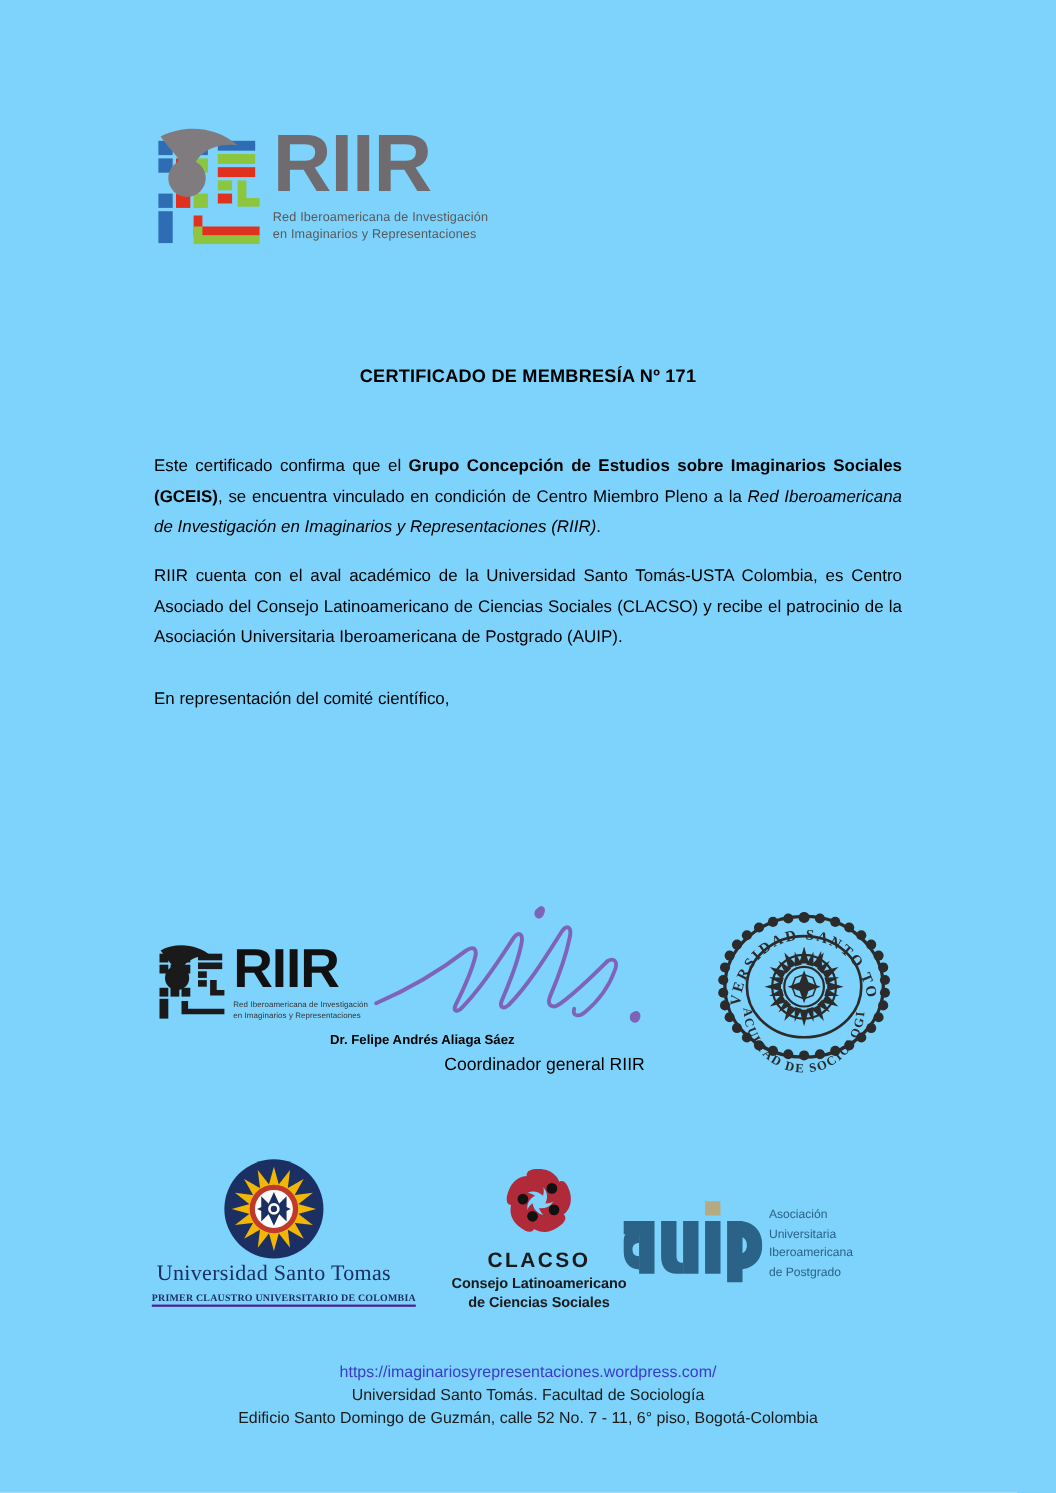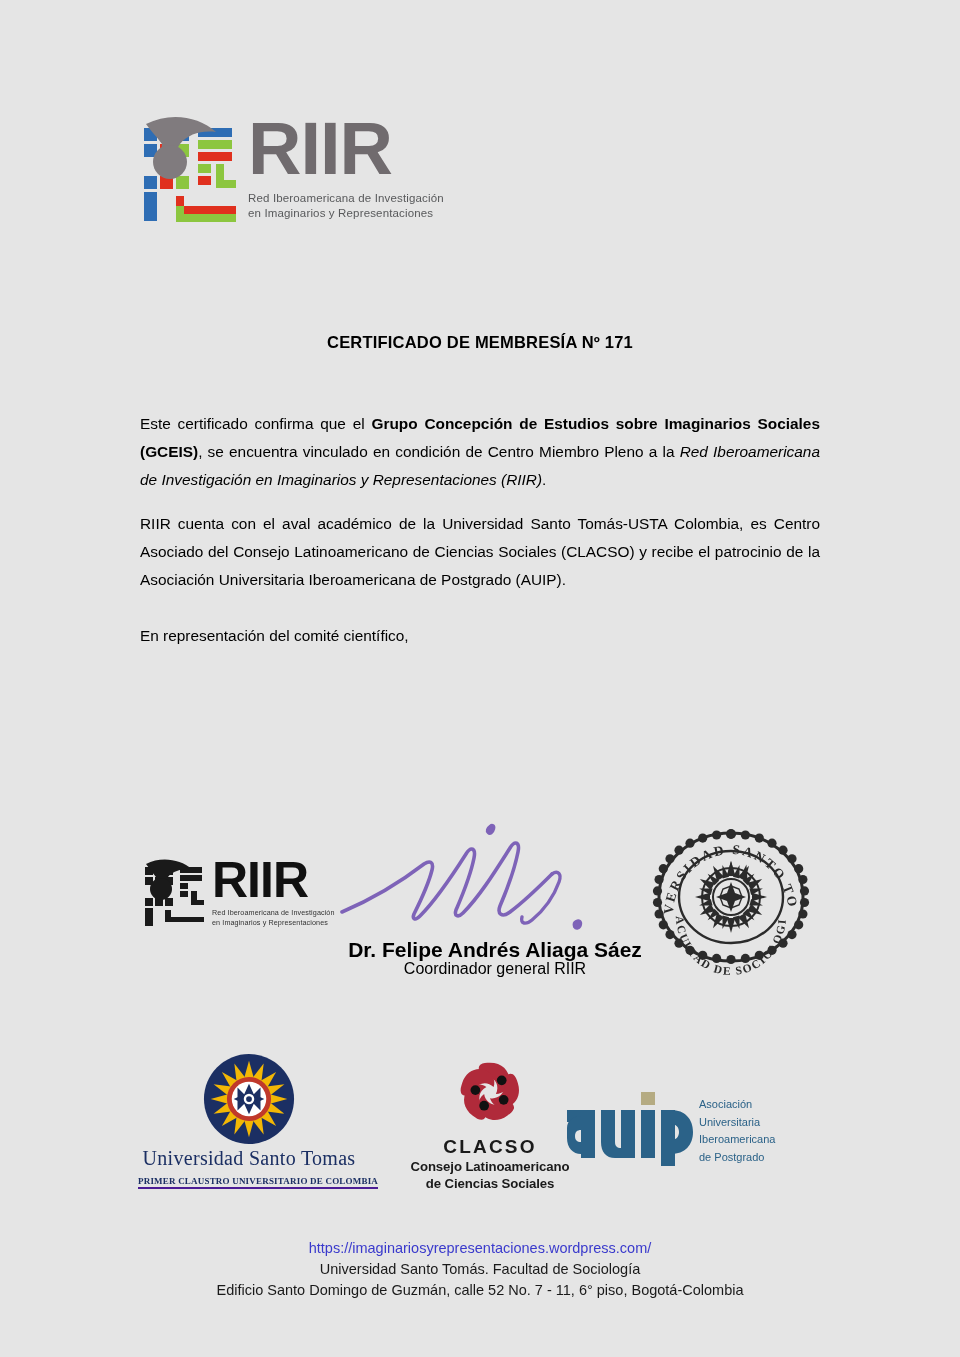--- a/index.html
+++ b/index.html
@@ -14,21 +14,21 @@
     font-family: "Liberation Sans", sans-serif;
     color: #000000;
     position: relative;
     overflow: hidden;
   }
 
   .page {
     width: 960px;
     height: 1357px;
     position: relative;
-    background: #e5e5e5;
+    background: #7dd3fc;
   }
 
   
   .header-logo {
     position: absolute;
     left: 140px;
     top: 108px;
     width: 330px;
     height: 125px;
   }
@@ -152,22 +152,22 @@
     width: 270px;
     height: 130px;
     pointer-events: none;
   }
 
   .sig-name {
     position: absolute;
     left: 300px;
     top: 118px;
     width: 390px;
-    text-align: center;
-    font-size: 21px;
+    text-align: left;
+    font-size: 12px;
     font-weight: 700;
   }
 
   .sig-role {
     position: absolute;
     left: 300px;
     top: 140px;
     width: 390px;
     text-align: center;
     font-size: 16px;

